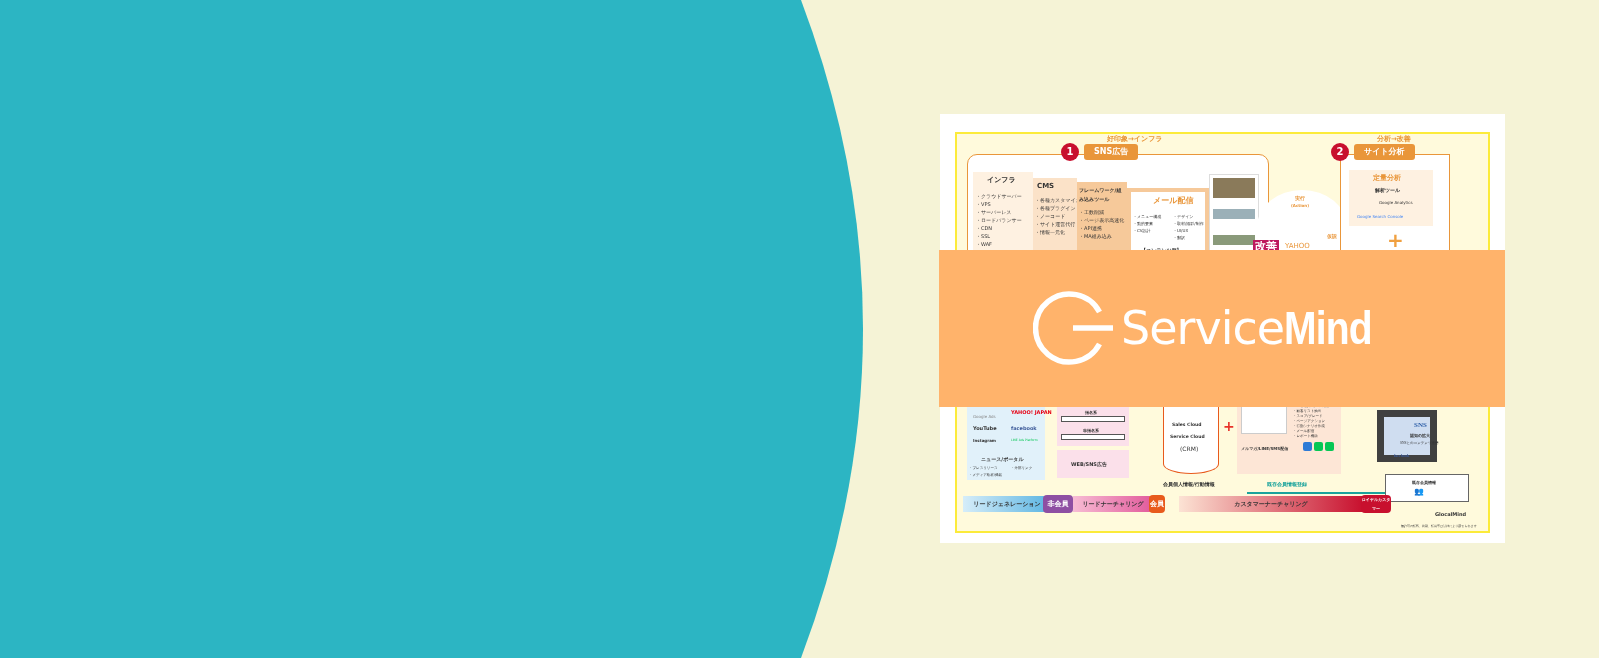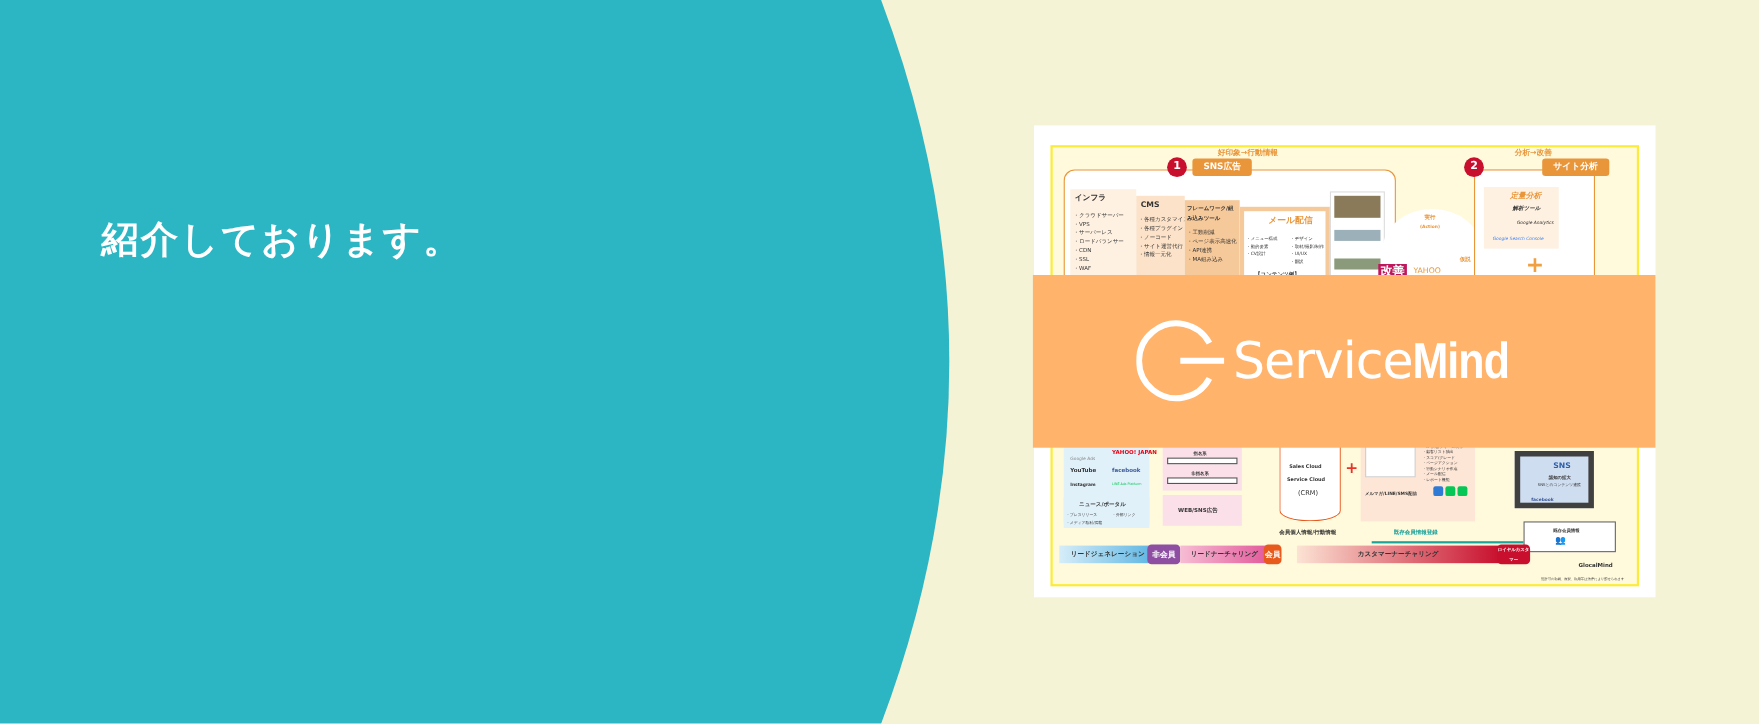--- a/index.html
+++ b/index.html
@@ -36,33 +36,32 @@
 </head>
 <body>
 
 <div class="banner">
 
   <svg class="teal-shape" viewBox="0 0 1599 658" preserveAspectRatio="none">
     <path d="M0 0 L801 0 Q925 329 801 658 L0 658 Z" fill="#2CB5C3"></path>
   </svg>
 
   <div class="headline">
-    <span class="line">紹介しております。</span>
   </div>
 
   <div class="card">
     <div class="frame">
 
       <div class="sec-box" style="left:10px; top:20px; width:302px; height:110px;"></div>
-      <span class="sec-sub" style="left:150px; top:0px;">好印象→行動情報</span>
+      <span class="sec-sub" style="left:150px; top:0px;">好印象→インフラ</span>
       <span class="sec-num" style="left:104px; top:9px;">1</span>
       <span class="sec-tag" style="left:127px; top:10px;">SNS広告</span>
 
       <div class="panel" style="left:16px; top:38px; width:60px; height:90px; background:#FEF1E1;">
-        <span class="mini b" style="left:4px; top:4px;">インフラ</span>
+        <span class="mini b" style="left:14px; top:4px;">インフラ</span>
         <span class="mini" style="left:3px; top:20px; font-size:5px;">・クラウドサーバー</span>
         <span class="mini" style="left:3px; top:28px; font-size:5px;">・VPS</span>
         <span class="mini" style="left:3px; top:36px; font-size:5px;">・サーバーレス</span>
         <span class="mini" style="left:3px; top:44px; font-size:5px;">・ロードバランサー</span>
         <span class="mini" style="left:3px; top:52px; font-size:5px;">・CDN</span>
         <span class="mini" style="left:3px; top:60px; font-size:5px;">・SSL</span>
         <span class="mini" style="left:3px; top:68px; font-size:5px;">・WAF</span>
       </div>
       <div class="panel" style="left:76px; top:44px; width:44px; height:84px; background:#FBE2C8;">
         <span class="mini b" style="left:4px; top:4px;">CMS</span>
@@ -100,22 +99,22 @@
         <span class="mini b" style="left:38px; top:4px; color:#E9963A; font-size:5px;">実行</span>
         <span class="mini b" style="left:34px; top:11px; color:#E9963A; font-size:4px;">(Action)</span>
         <span class="mini b" style="left:-4px; top:50px; background:#be185d; color:#fff; font-size:11px; line-height:13px; padding:0 2px;">改善</span>
         <span class="mini" style="left:28px; top:52px; color:#E9963A; font-size:7px;">YAHOO</span>
         <span class="mini b" style="left:70px; top:42px; color:#E9963A; font-size:5px;">仮説</span>
       </div>
 
       <div class="sec-box" style="left:383px; top:20px; width:110px; height:110px; border-radius:0;"></div>
       <span class="sec-sub" style="left:420px; top:0px;">分析→改善</span>
       <span class="sec-num" style="left:374px; top:9px;">2</span>
-      <span class="sec-tag" style="left:397px; top:10px;margin-left:48px;">サイト分析</span>
-      <div class="panel" style="left:392px; top:36px; width:68px; height:56px; background:#FEF1E1;font-style:italic;">
+      <span class="sec-tag" style="left:397px; top:10px;">サイト分析</span>
+      <div class="panel" style="left:392px; top:36px; width:84px; height:56px; background:#FEF1E1;">
         <span class="mini b" style="left:24px; top:4px; color:#E9963A; font-size:7px;">定量分析</span>
         <span class="mini b" style="left:26px; top:16px; font-size:5px;">解析ツール</span>
         <span class="mini" style="left:30px; top:28px; font-size:4px;">Google Analytics</span>
         <span class="mini" style="left:8px; top:42px; font-size:4px; color:#4285F4;">Google Search Console</span>
       </div>
       <span class="mini b" style="left:430px; top:96px; color:#F0A040; font-size:20px; line-height:20px;">+</span>
 
       <div class="panel" style="left:10px; top:270px; width:78px; height:72px; background:#E1F1FA;">
         <span class="mini" style="left:6px; top:8px; font-size:4px; color:#888;">Google Ads</span>
         <span class="mini b" style="left:44px; top:4px; font-size:5px; color:#E60012;">YAHOO! JAPAN</span>
@@ -157,21 +156,21 @@
         <span class="mini" style="left:56px; top:36px; font-size:3.5px;">・レポート機能</span>
         <span class="mini b" style="left:4px; top:48px; font-size:4px;">メルマガ/LINE/SMS配信</span>
         <div style="position:absolute; left:66px; top:46px; width:9px; height:9px; background:#2E7BD6; border-radius:2px;"></div>
         <div style="position:absolute; left:77px; top:46px; width:9px; height:9px; background:#06C755; border-radius:2px;"></div>
         <div style="position:absolute; left:88px; top:46px; width:9px; height:9px; background:#06C755; border-radius:2px;"></div>
       </div>
       <span class="mini b" style="left:206px; top:346px; font-size:5px;">会員個人情報/行動情報</span>
       <span class="mini b" style="left:310px; top:346px; font-size:5px; color:#1BA39C;">既存会員情報登録</span>
       <div style="position:absolute; left:290px; top:358px; width:140px; height:2px; background:#1BA39C;"></div>
 
-      <div class="panel" style="left:420px; top:276px; width:72px; height:52px; background:#CFDDF0; border:5px solid #404040;">
+      <div class="panel" style="left:420px; top:276px; width:60px; height:52px; background:#CFDDF0; border:7px solid #404040;font-family:Liberation Serif, serif;">
         <span class="mini b" style="left:30px; top:4px; font-size:7px; color:#2E5FA8;">SNS</span>
         <span class="mini b" style="left:26px; top:14px; font-size:4px;">認知の拡大</span>
         <span class="mini" style="left:16px; top:22px; font-size:3.5px;">SNSとのコンテンツ連携</span>
         <span class="mini b" style="left:10px; top:34px; font-size:4px; color:#3b5998;">facebook</span>
       </div>
       <div class="panel" style="left:428px; top:340px; width:84px; height:28px; background:#fff; border:1px solid #666;">
         <span class="mini b" style="left:26px; top:3px; font-size:4px;">既存会員情報</span>
         <span class="mini" style="left:28px; top:12px; font-size:8px;">👥</span>
       </div>
 

